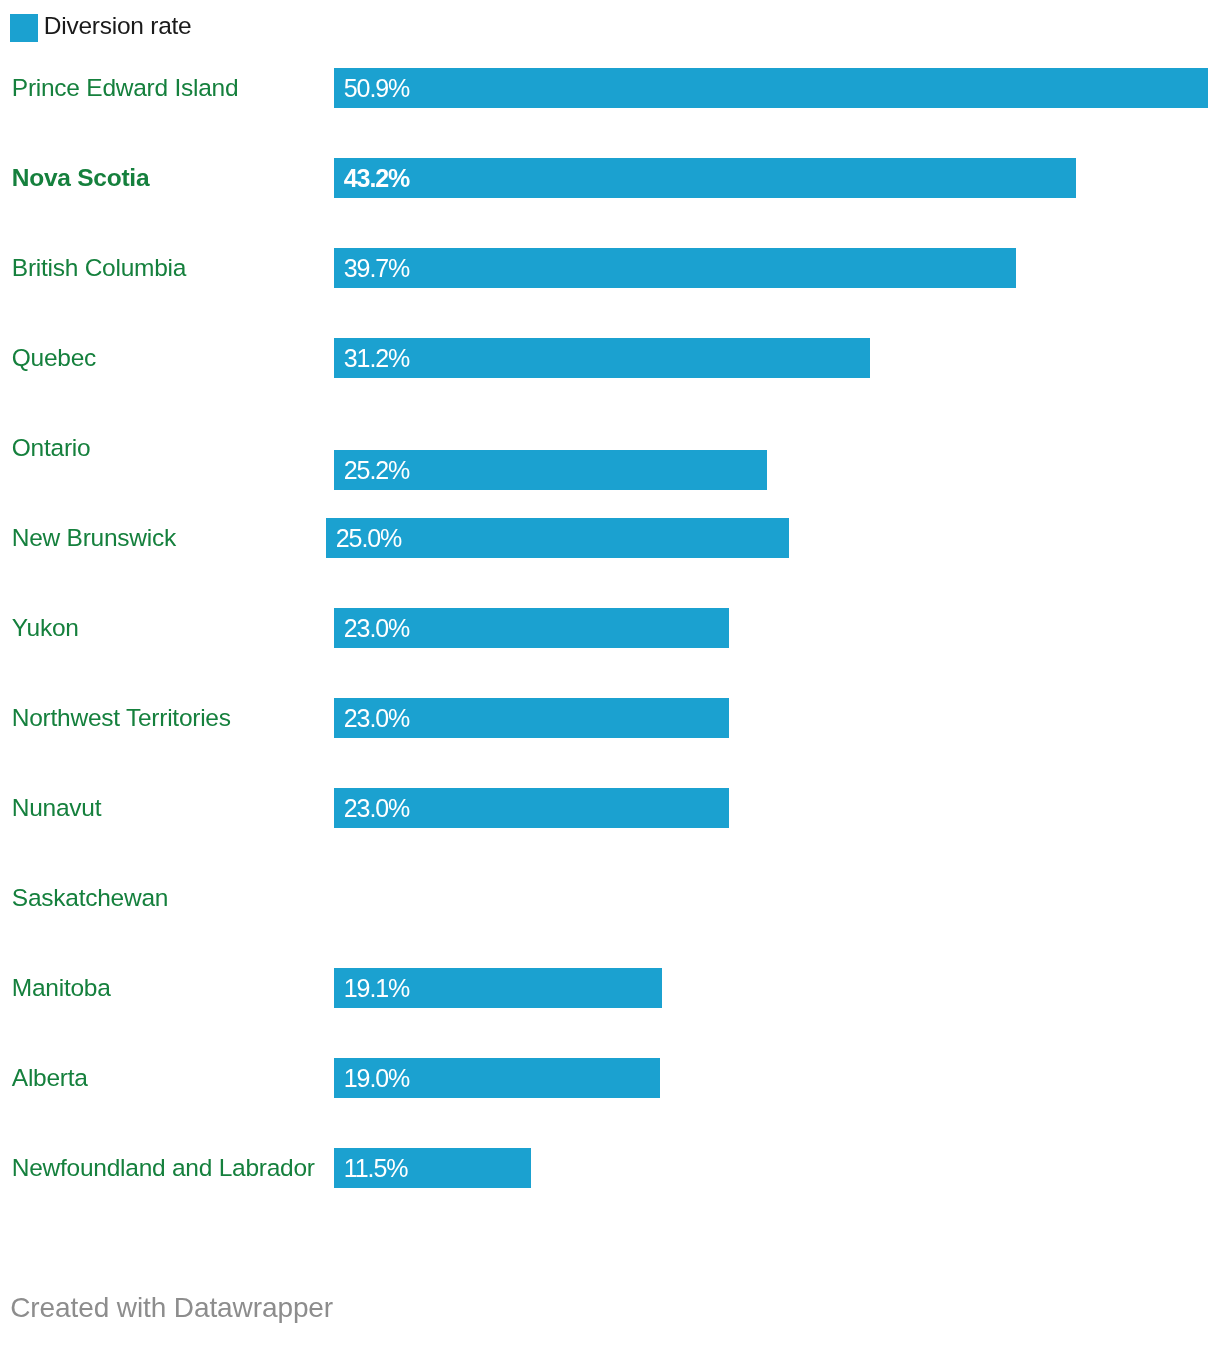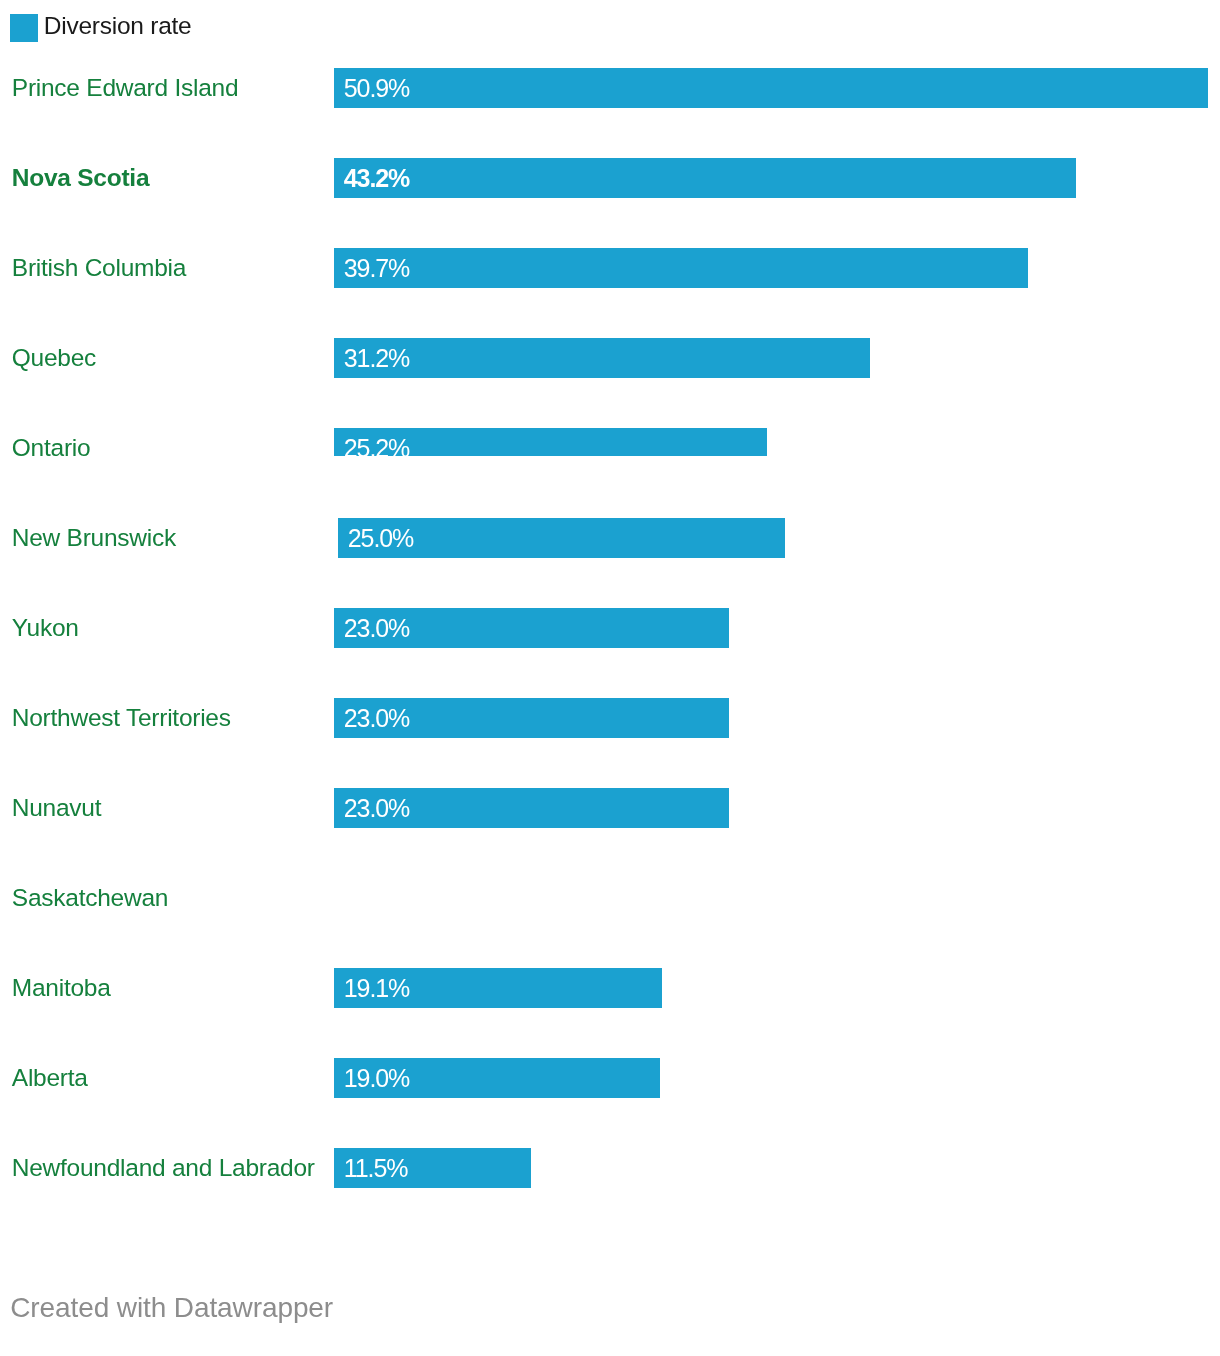--- a/index.html
+++ b/index.html
@@ -129,42 +129,42 @@
 
     <div class="row" style="top: 158px; font-weight: bold;">
       <div class="row-label">Nova Scotia</div>
       <div class="bar" style="left: 334px; height: 40px; width: 741.784px; background: rgb(27, 161, 208);">
         <div class="bar-value">43.2%</div>
       </div>
     </div>
 
     <div class="row" style="top: 248px;">
       <div class="row-label">British Columbia</div>
-      <div class="bar" style="left: 334px; height: 40px; width: 681.686px; background: rgb(27, 161, 208); padding-left: 12px;">
+      <div class="bar" style="left: 334px; height: 40px; width: 681.686px; background: rgb(27, 161, 208);">
         <div class="bar-value">39.7%</div>
       </div>
     </div>
 
     <div class="row" style="top: 338px;">
       <div class="row-label">Quebec</div>
       <div class="bar" style="left: 334px; height: 40px; width: 535.733px; background: rgb(27, 161, 208);">
         <div class="bar-value">31.2%</div>
       </div>
     </div>
 
     <div class="row" style="top: 428px;">
       <div class="row-label">Ontario</div>
-      <div class="bar" style="left: 334px; height: 28px; width: 432.707px; background: rgb(27, 161, 208);">
+      <div class="bar" style="left: 334px; height: 40px; width: 432.707px; background: rgb(27, 161, 208); margin-top: 22px;">
         <div class="bar-value">25.2%</div>
       </div>
     </div>
 
     <div class="row" style="top: 518px;">
       <div class="row-label">New Brunswick</div>
-      <div class="bar" style="left: 338px; height: 40px; width: 447px; background: rgb(27, 161, 208);">
+      <div class="bar" style="left: 326px; height: 40px; width: 447px; background: rgb(27, 161, 208); padding-left: 16px;">
         <div class="bar-value">25.0%</div>
       </div>
     </div>
 
     <div class="row" style="top: 608px;">
       <div class="row-label">Yukon</div>
       <div class="bar" style="left: 334px; height: 40px; width: 394.931px; background: rgb(27, 161, 208);">
         <div class="bar-value">23.0%</div>
       </div>
     </div>

